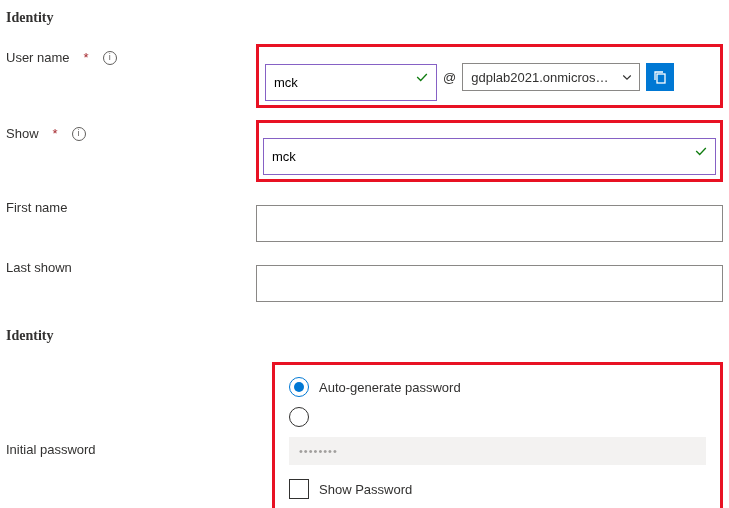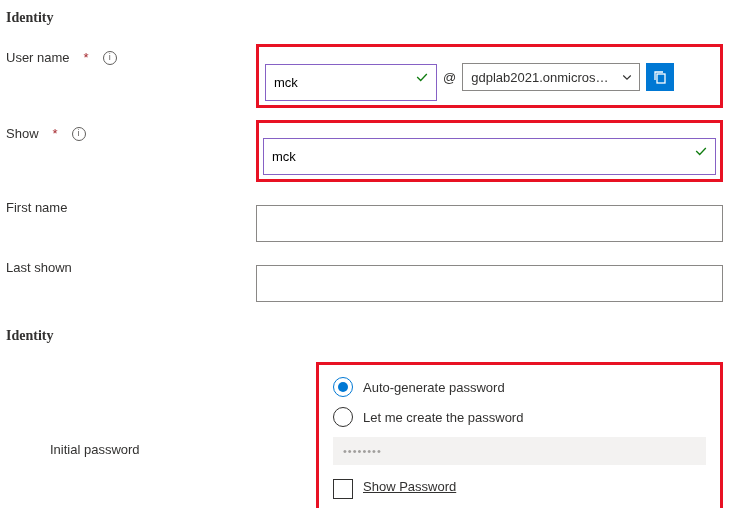--- a/index.html
+++ b/index.html
@@ -22,21 +22,21 @@
 .chevron svg { display:block; }
 .copy-btn { width:28px; height:28px; background:#0078d4; display:inline-flex; align-items:center; justify-content:center; cursor:pointer; margin-left:6px; vertical-align:top; }
 .copy-btn svg { display:block; }
 .username-row { display:flex; align-items:center; }
 .helper-link { color:#0078d4; font-size:13px; text-align:right; margin-top:2px; cursor:pointer; }
 .radio-row { display:flex; align-items:center; margin-bottom:10px; cursor:pointer; }
 .radio-circle { width:20px; height:20px; border:1px solid #323130; border-radius:50%; margin-right:10px; display:flex; align-items:center; justify-content:center; flex-shrink:0; }
 .radio-circle.selected { border-color:#0078d4; }
 .radio-dot { width:10px; height:10px; border-radius:50%; background:#0078d4; }
 .pw-disabled { height:28px; background:#f3f2f1; border:none; padding:0 10px; display:flex; align-items:center; color:#a19f9d; letter-spacing:1px; margin:8px 0 14px 0; font-size:11px;}
-.checkbox-row { display:flex; cursor:pointer;text-decoration:underline; }
+.checkbox-row { display:flex; align-items:center; cursor:pointer; }
 .checkbox-sq { width:20px; height:20px; border:1px solid #323130; margin-right:10px; flex-shrink:0; }
 hr.divider { border:none; border-top:1px solid #d2d0ce; margin:26px 0 18px 0; }
 .create-btn { background:#0078d4; color:#fff; border:none; height:30px; padding:0 22px; font-size:14px; cursor:pointer; }
 </style>
 </head>
 <body>
 
 
 
 
@@ -114,32 +114,31 @@
   <div class="form-label">Last shown</div>
   <div class="form-controls">
     <input class="input-text" style="width: 100%;" value="">
   </div>
 </div>
 
 
 <div class="section-heading" style="margin-top:26px;">Identity</div>
 
 <div class="form-row" style="align-items:flex-start;">
-  <div class="form-label" style="padding-top:80px;margin-left:44px;">Initial password</div>
+  <div class="form-label" style="padding-top:80px;">Initial password</div>
   <div class="form-controls">
     <div class="red-box" style="padding:12px 14px 10px 14px;margin-left:16px;">
       <div class="radio-row">
         <span class="radio-circle selected">
             <span class="radio-dot"></span>
           </span>
         <span>Auto-generate password</span>
       </div>
       <div class="radio-row">
         <span class="radio-circle"></span>
-        <span>Let me create the password</span>
       </div>
       <div class="pw-disabled">••••••••</div>
       <div class="checkbox-row">
         <span class="checkbox-sq"></span>
         <span>Show Password</span>
       </div>
     </div>
   </div>
 </div>
 

